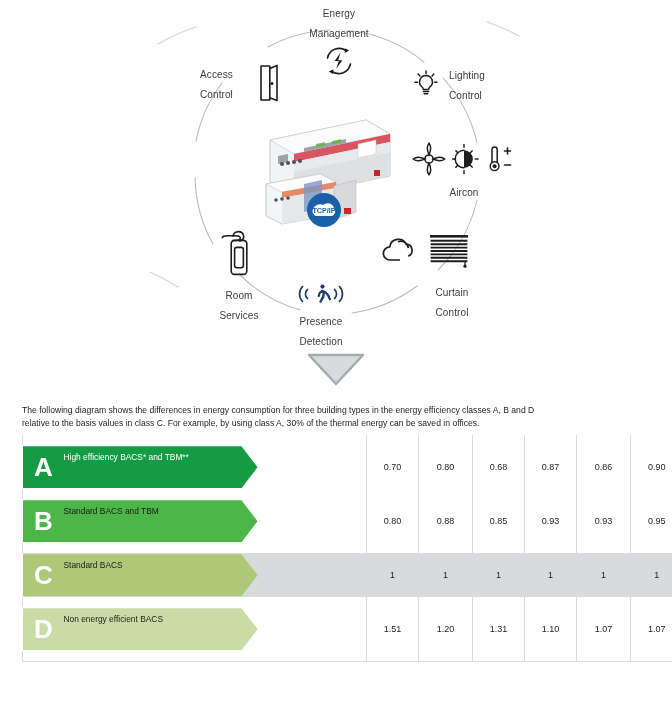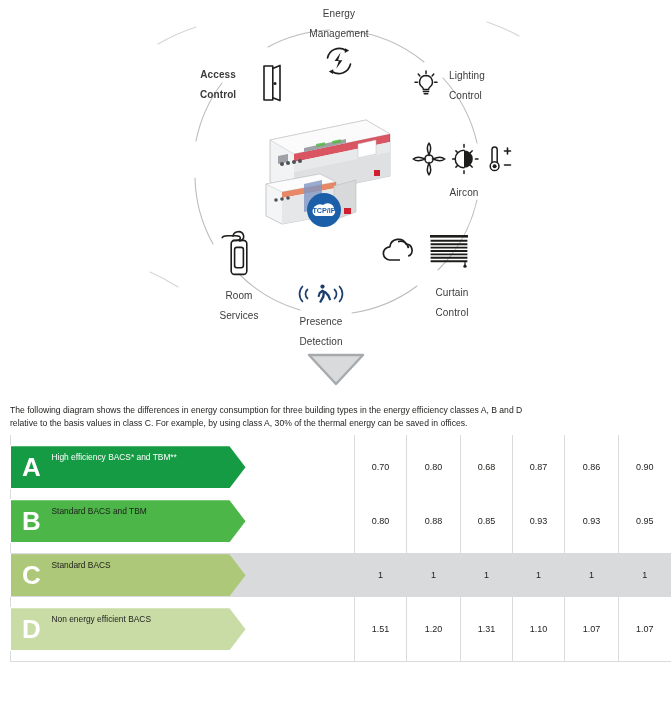--- a/index.html
+++ b/index.html
@@ -17,31 +17,31 @@
   #diagram svg.wheel{position:absolute;left:0;top:0;}
 
   .node{position:absolute;display:flex;align-items:center;}
   .node .glyph{flex:0 0 auto;}
   .node .lbl{
     font-size:10px;line-height:20px;color:#3b3b3b;
     text-align:center;white-space:pre-line;letter-spacing:.1px;
   }
   .node.col{flex-direction:column;}
   .node.col .lbl{margin-top:2px;}
-  .node.left .lbl{margin-right:20px;text-align:center;font-weight:bold;}
+  .node.left .lbl{margin-right:20px;text-align:right;}
   .node.right .lbl{margin-left:5px;text-align:left;}
 
   
   #device{position:absolute;left:258px;top:112px;width:136px;height:118px;}
 
   
   #tri{position:absolute;left:307px;top:352px;}
 
   
-  #sheet{position:absolute;left:4px;top:396px;width:540px;}
+  #sheet{position:absolute;left:16px;top:396px;width:540px;}
   #intro{
     margin:8px 6px 6px 6px;font-size:8.6px;line-height:12.6px;color:#1d1d1b;
   }
 
   table#bac{border-collapse:collapse;width:660px;margin-left:6px;table-layout:fixed;}
   table#bac td,table#bac th{padding:0;vertical-align:middle;}
 
   .hdr-title{
     color:#3ba6dd;font-size:9.6px;font-weight:700;letter-spacing:.15px;
     padding:6px 2px 4px 2px;text-align:left;

